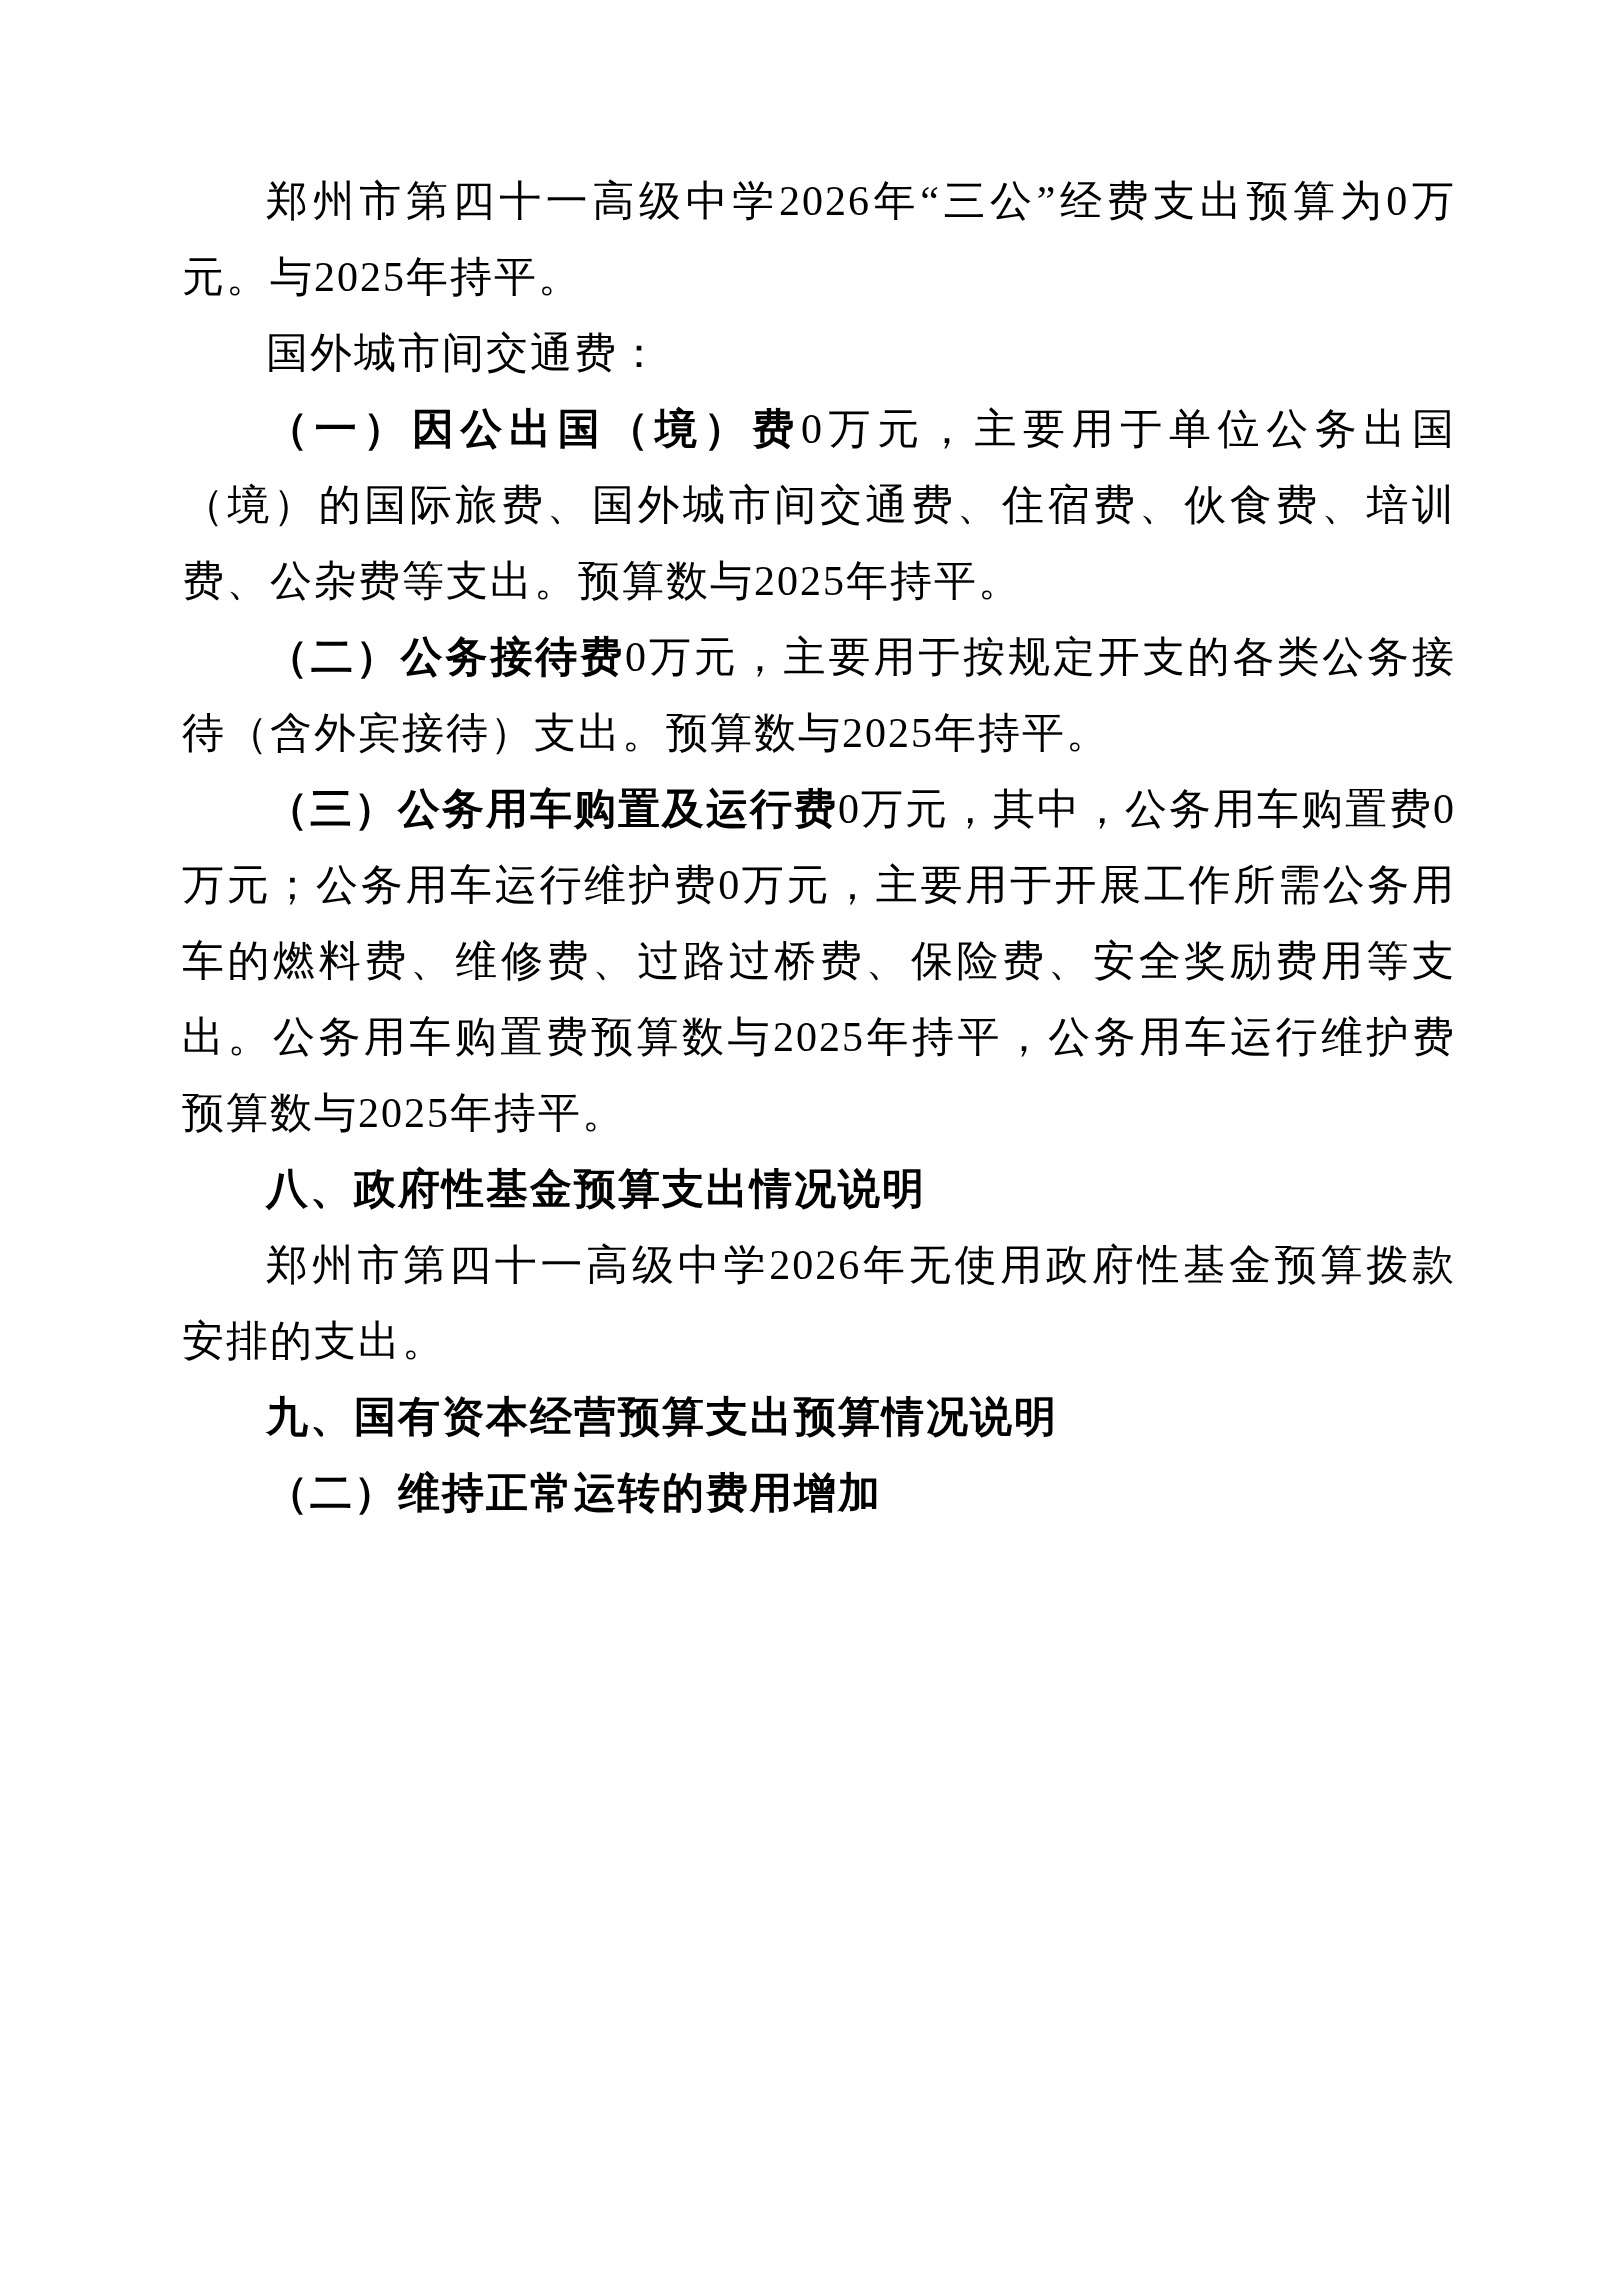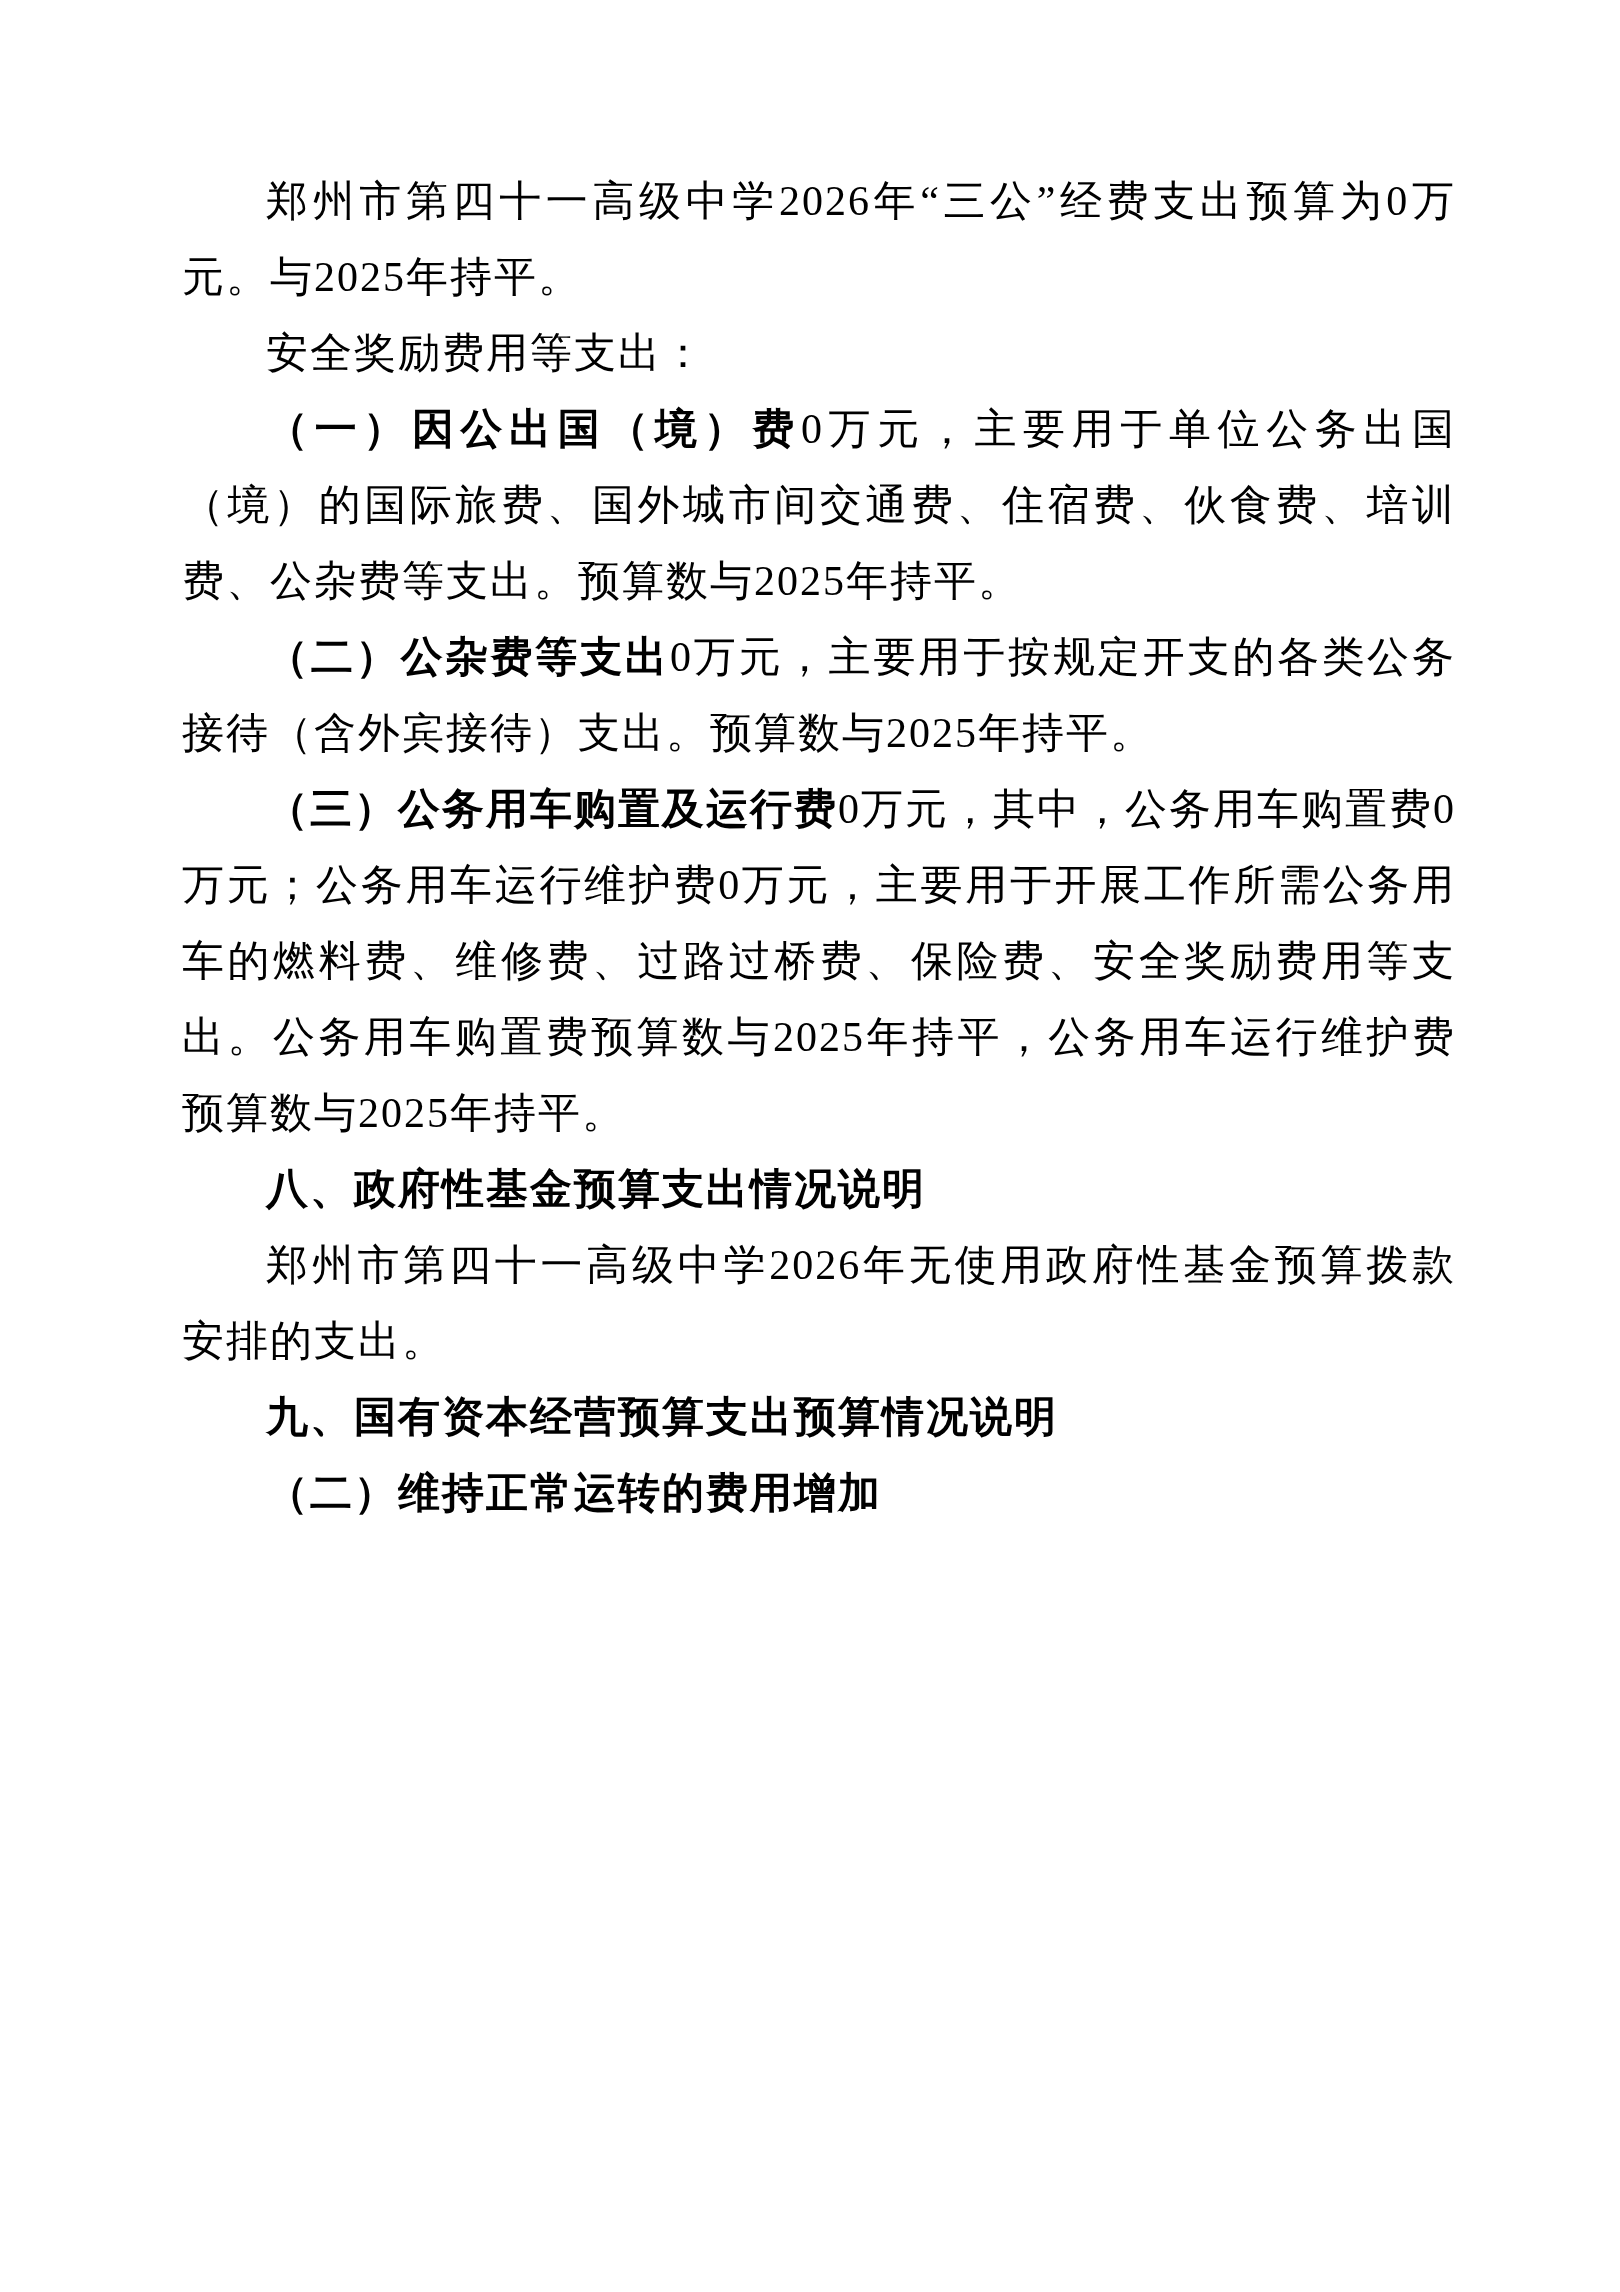--- a/index.html
+++ b/index.html
@@ -58,23 +58,23 @@
     font-family: "Liberation Serif", "DejaVu Serif", serif;
     color: #000000;
   }
 </style>
 </head>
 <body>
 
 <div class="page">
   <div class="content">
       <p class="body"><span>郑州市第四十一高级中学2026年“三公”经费支出预算为0万元。与2025年持平。</span></p>
-      <p class="body"><span>安全奖励费用等支出：</span></p>
+      <p class="body"><span>国外城市间交通费：</span></p>
       <p class="body"><span class="run-b">（一）因公出国（境）费</span><span>0万元，主要用于单位公务出国（境）的国际旅费、国外城市间交通费、住宿费、伙食费、培训费、公杂费等支出。预算数与2025年持平。</span></p>
-      <p class="body"><span class="run-b">（二）公杂费等支出</span><span>0万元，主要用于按规定开支的各类公务接待（含外宾接待）支出。预算数与2025年持平。</span></p>
+      <p class="body"><span class="run-b">（二）公务接待费</span><span>0万元，主要用于按规定开支的各类公务接待（含外宾接待）支出。预算数与2025年持平。</span></p>
       <p class="body"><span class="run-b">（三）公务用车购置及运行费</span><span>0万元，其中，公务用车购置费0万元；公务用车运行维护费0万元，主要用于开展工作所需公务用车的燃料费、维修费、过路过桥费、保险费、安全奖励费用等支出。公务用车购置费预算数与2025年持平，公务用车运行维护费预算数与2025年持平。</span></p>
       <p class="heading"><span>八、政府性基金预算支出情况说明</span></p>
       <p class="body"><span>郑州市第四十一高级中学2026年无使用政府性基金预算拨款安排的支出。</span></p>
       <p class="heading"><span>九、国有资本经营预算支出预算情况说明</span></p>
       <p class="subheading"><span>（二）维持正常运转的费用增加</span></p>
     </div>
   <div class="page-number">-4-</div>
 </div>
 
 

